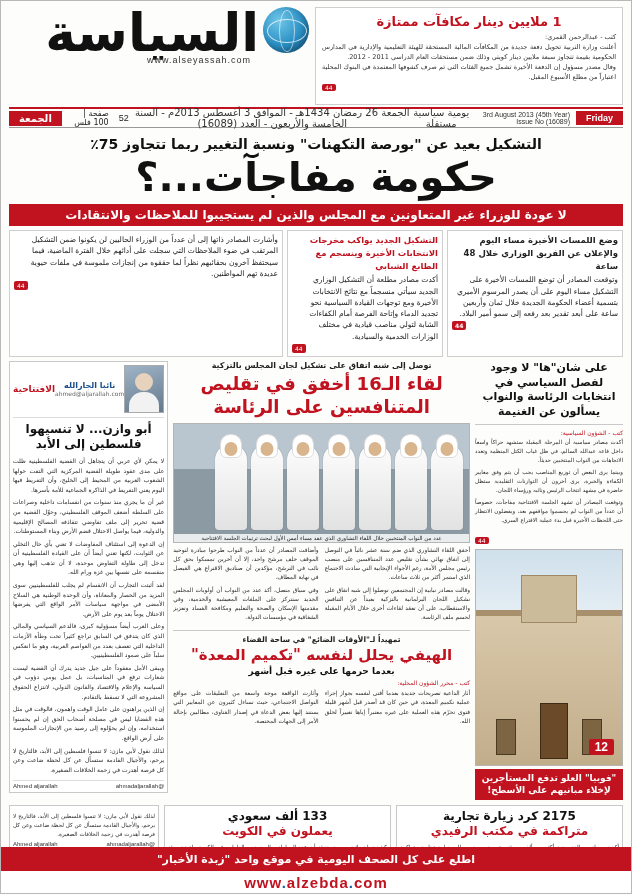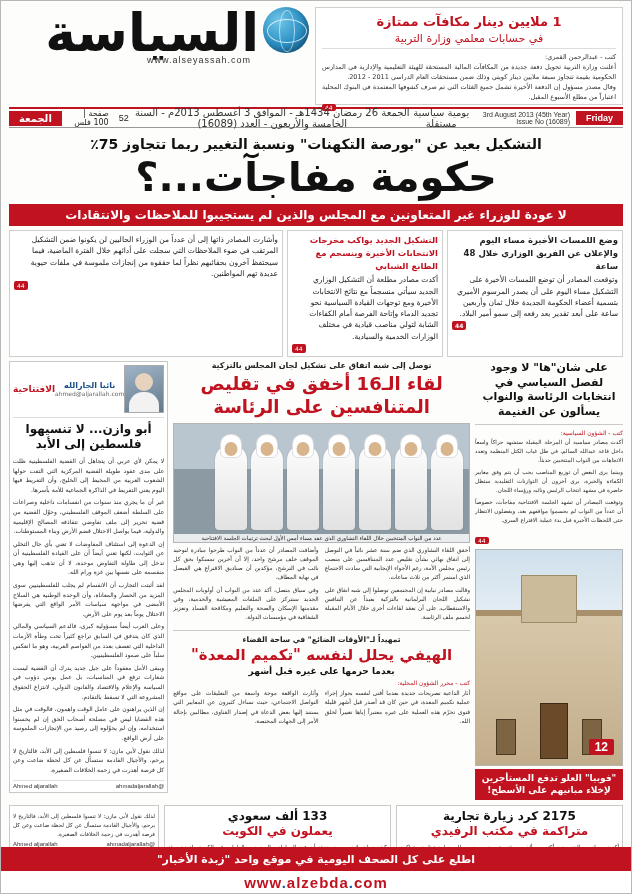--- a/index.html
+++ b/index.html
@@ -288,21 +288,20 @@
     <div class="logo-block">
       <div class="logo-row">
         <div class="logo-title">السياسة</div>
         <div class="globe"></div>
       </div>
       <div class="logo-url">www.alseyassah.com</div>
     </div>
 
     <div class="top-ad">
       <div class="top-ad-head">1 ملايين دينار مكافآت ممتازة</div>
-      <div class="top-ad-sub">في حسابات معلمي وزارة التربية</div>
       <div class="top-ad-body">
         <span class="line">كتب - عبدالرحمن القمري:</span>
         <span class="line">أعلنت وزارة التربية تحويل دفعة جديدة من المكافآت المالية المستحقة للهيئة التعليمية والإدارية في المدارس الحكومية بقيمة تتجاوز سبعة ملايين دينار كويتي وذلك ضمن مستحقات العام الدراسي 2011 - 2012.</span>
         <span class="line">وقال مصدر مسؤول إن الدفعة الأخيرة تشمل جميع الفئات التي تم صرف كشوفها المعتمدة في البنوك المحلية اعتباراً من مطلع الأسبوع المقبل.</span>
       </div>
       <div class="top-ad-foot">
         <span class="pagebadge">44</span>
         <span></span>
       </div>
     </div>

